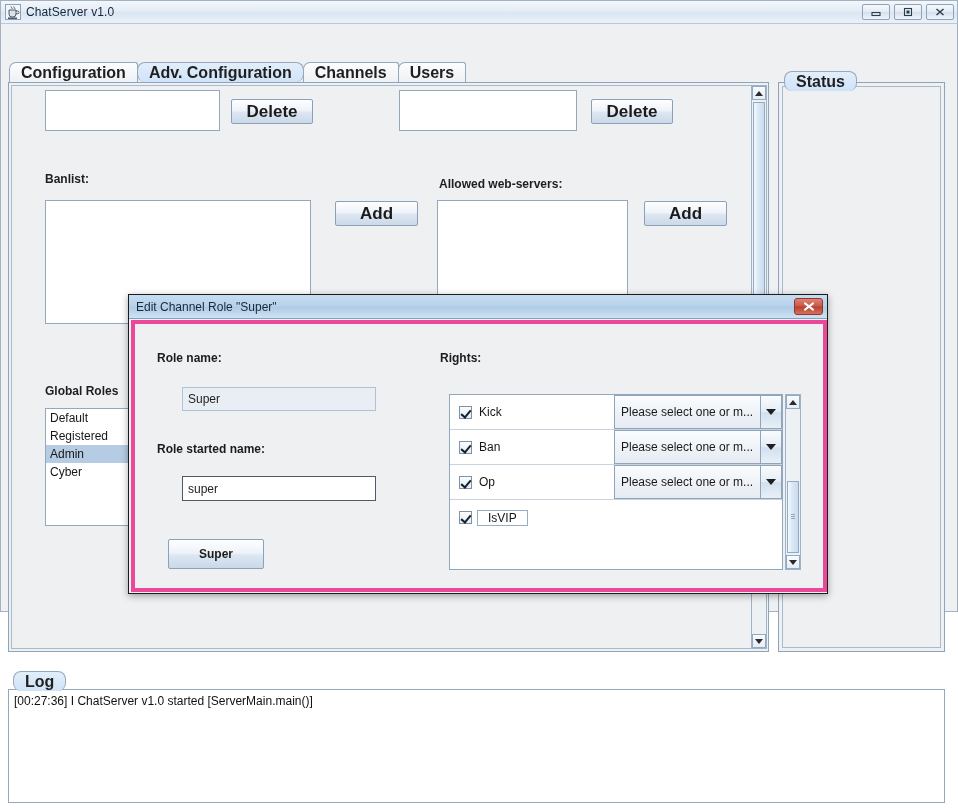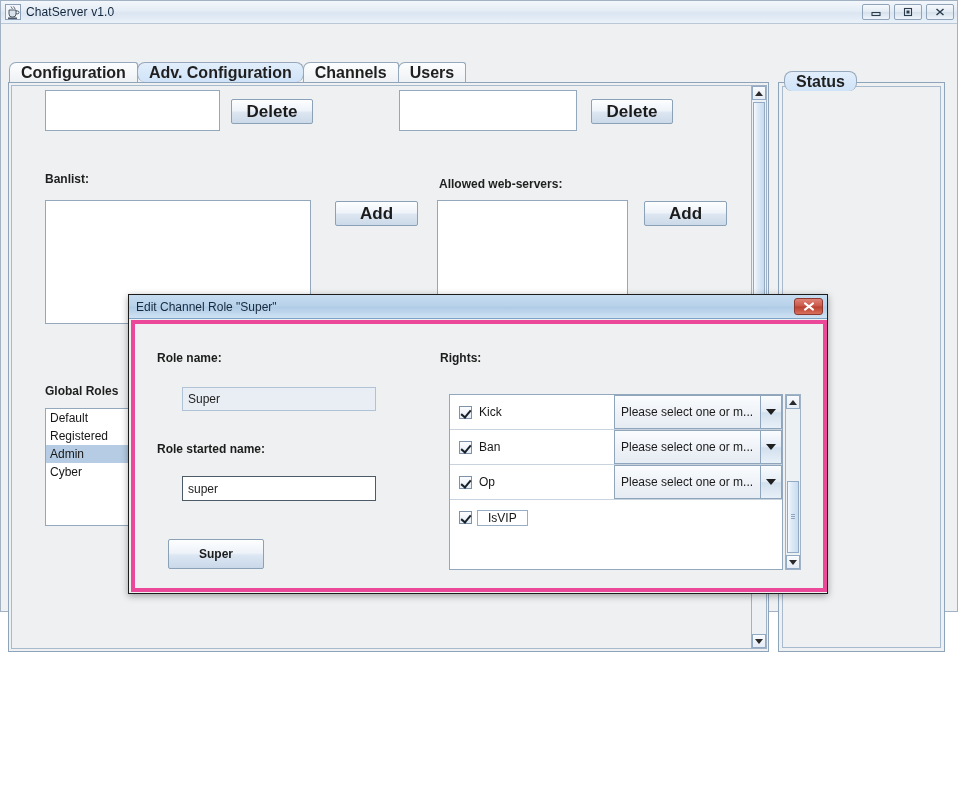--- a/index.html
+++ b/index.html
@@ -497,20 +497,30 @@
           </div>
       </div>
     </div>
 
     <div id="status-panel">
       <div id="status-inner">
         
       </div>
     </div>
 
+    <div id="log-panel">
+      <div class="tabstrip" style="left:5px; top:0px;">
+        <div class="tab selected">
+          <span>Log</span>
+        </div>
+      </div>
+      <div id="log-area">
+        <div>[00:27:36] I ChatServer v1.0 started [ServerMain.main()]</div>
+      </div>
+    </div>
 
     <div id="dialog">
 
       <div id="dlg-titlebar">
         <span id="dlg-title-text">Edit Channel Role "Super"</span>
         <div id="dlg-close">
           <svg width="16" height="11" viewBox="0 0 16 11">
             <path d="M4 2.4 L12 8.6 M12 2.4 L4 8.6" stroke="#ffffff" stroke-width="2" fill="none" stroke-linecap="round"></path>
           </svg>
         </div>

